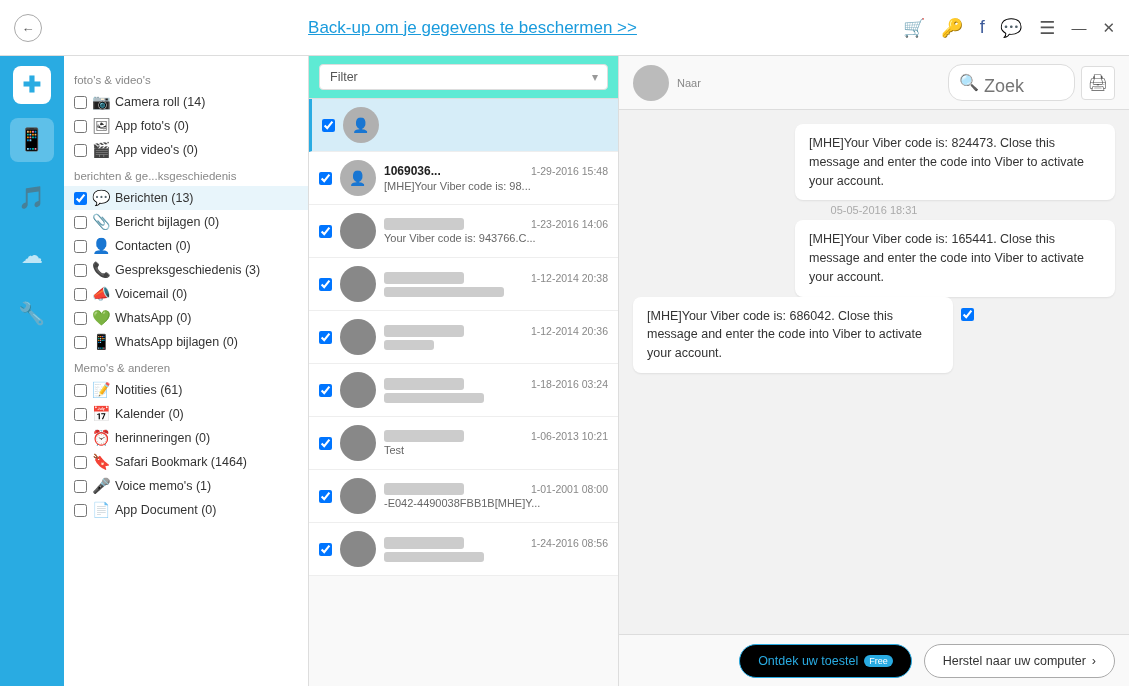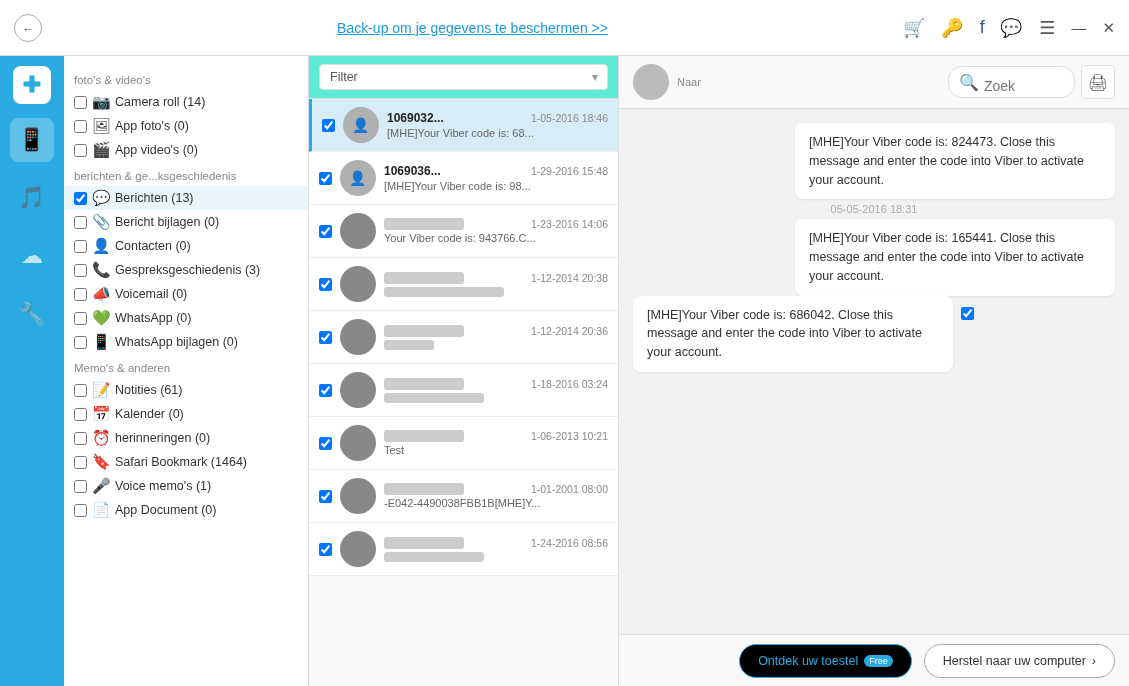--- a/index.html
+++ b/index.html
@@ -18,21 +18,21 @@
     #topbar .back-btn {
       width: 28px; height: 28px;
       border: 1.5px solid #aaa;
       border-radius: 50%;
       display: flex; align-items: center; justify-content: center;
       cursor: pointer; color: #555; font-size: 13px;
       flex-shrink: 0;
     }
     #topbar .promo-link {
       flex: 1; text-align: center;
-      color: #1a9bdc; font-size: 14px; text-decoration: underline; cursor: pointer;
+      color: #1a9bdc; font-size: 17px; text-decoration: underline; cursor: pointer;
     }
     #topbar .icons-right {
       display: flex; align-items: center; gap: 16px;
     }
     #topbar .icons-right span {
       font-size: 18px; color: #999; cursor: pointer;
     }
     #topbar .icons-right .cart-icon { color: #e8a020; }
     #topbar .icons-right .key-icon { color: #e8a020; }
     #topbar .icons-right .fb-icon { color: #3b5998; }
@@ -179,21 +179,21 @@
     #chat-header .contact-name { font-size: 13px; color: #29abe2; font-weight: bold; }
     #chat-header .search-area {
       display: flex; align-items: center; gap: 6px;
     }
     #chat-header .search-box {
       display: flex; align-items: center;
       border: 1px solid #ddd; border-radius: 14px;
       padding: 3px 10px; background: #fff; gap: 5px;
     }
     #chat-header .search-box input {
-      border: none; outline: none; font-size: 14px; background: transparent; width: 80px; margin-top: 8px;
+      border: none; outline: none; font-size: 18px; background: transparent; width: 80px; margin-top: 8px;
     }
     #chat-header .print-btn {
       width: 34px; height: 34px;
       border: 1px solid #ddd; border-radius: 4px;
       background: #fff; display: flex; align-items: center; justify-content: center;
       cursor: pointer; font-size: 16px; color: #555;
     }
 
     #chat-messages {
       flex: 1; overflow-y: auto; padding: 14px;
@@ -385,27 +385,20 @@
     <div id="msg-list-header">
       <div class="filter-wrap">
         <select id="filter-dropdown"><option>Filter</option><option>Alle</option><option>Ontvangen</option><option>Verzonden</option></select>
       </div>
     </div>
     <div id="msg-list-scroll">
 
       <div class="msg-row selected">
         <input type="checkbox" checked="" class="row-check" style="">
         <div class="avatar">👤</div>
-        <div class="msg-info">
-          <div class="msg-top">
-            <span class="msg-name">1069032...</span>
-            <span class="msg-date">1-05-2016 18:46</span>
-          </div>
-          <div class="msg-preview">[MHE]Your Viber code is:  68...</div>
-        </div>
       </div>
 
       <div class="msg-row">
         <input type="checkbox" checked="" class="row-check" style="">
         <div class="avatar">👤</div>
         <div class="msg-info">
           <div class="msg-top">
             <span class="msg-name">1069036...</span>
             <span class="msg-date">1-29-2016 15:48</span>
           </div>

